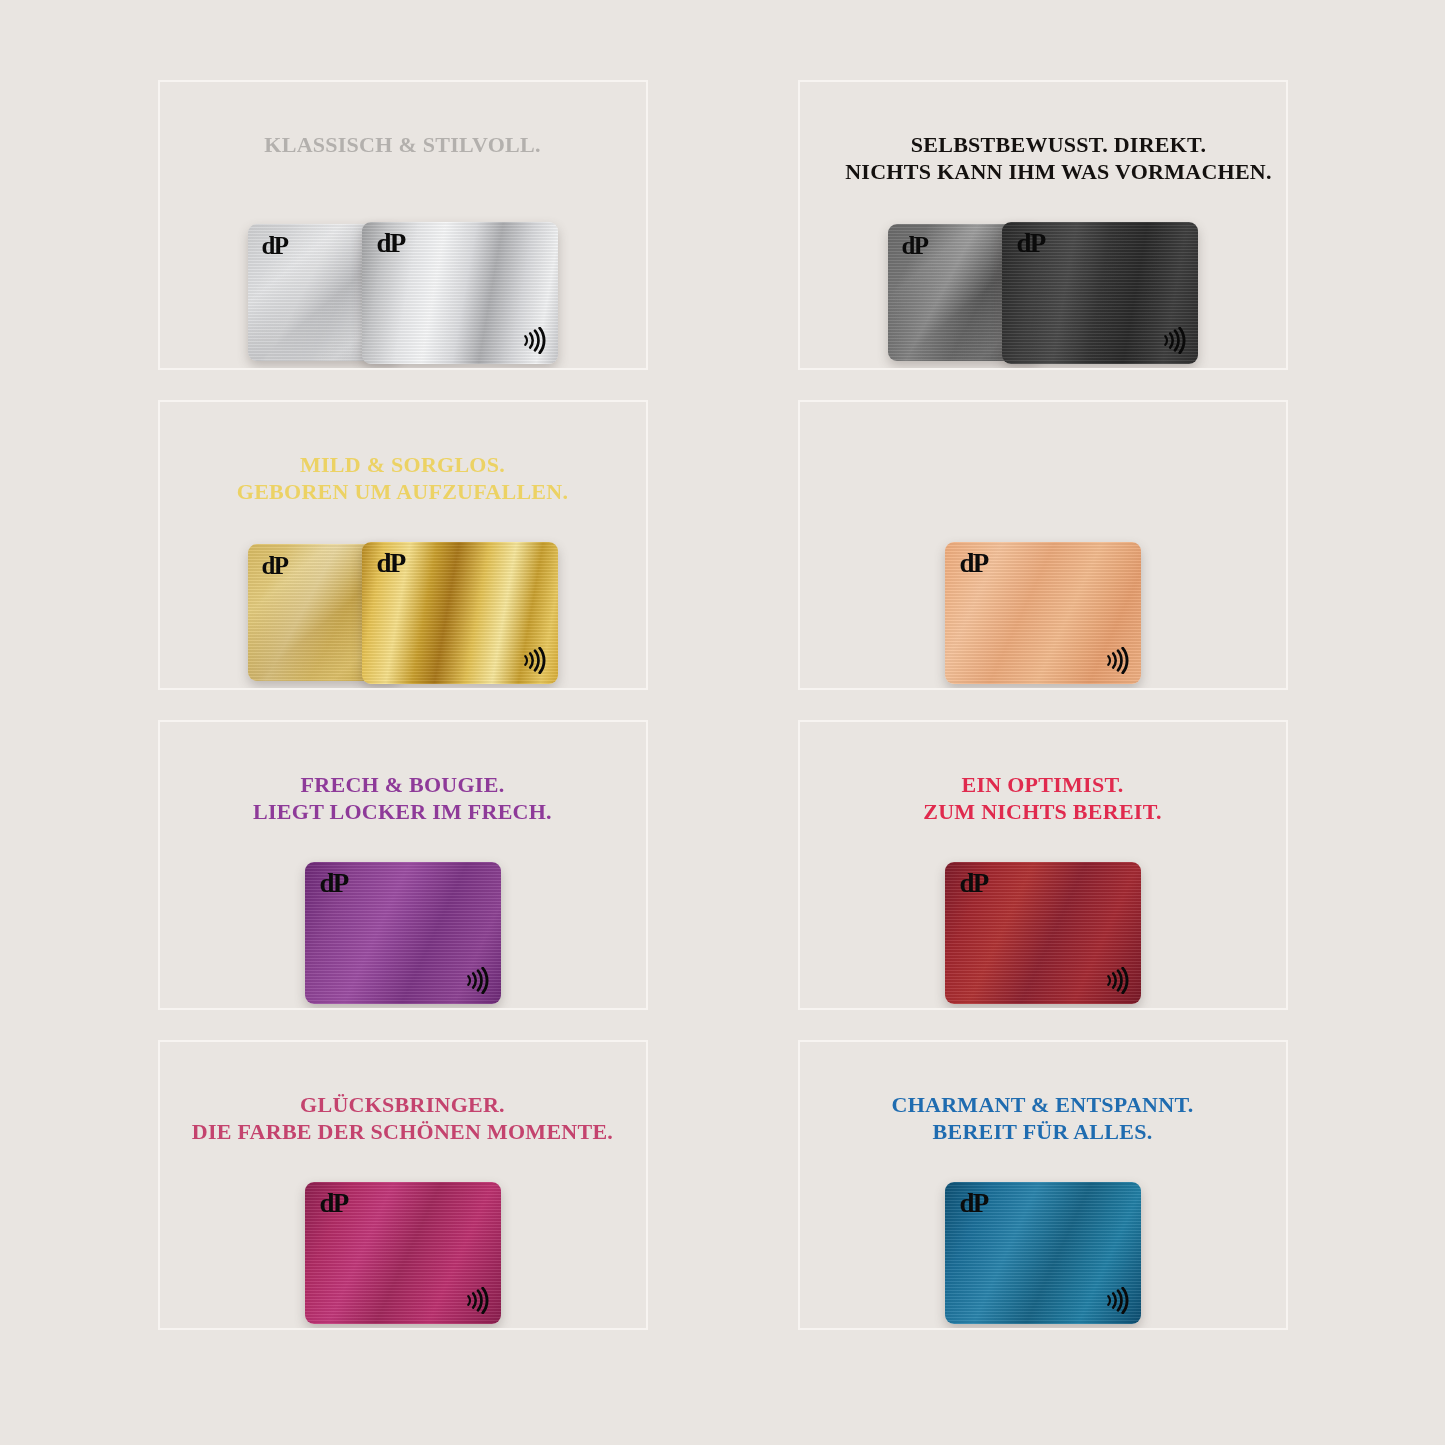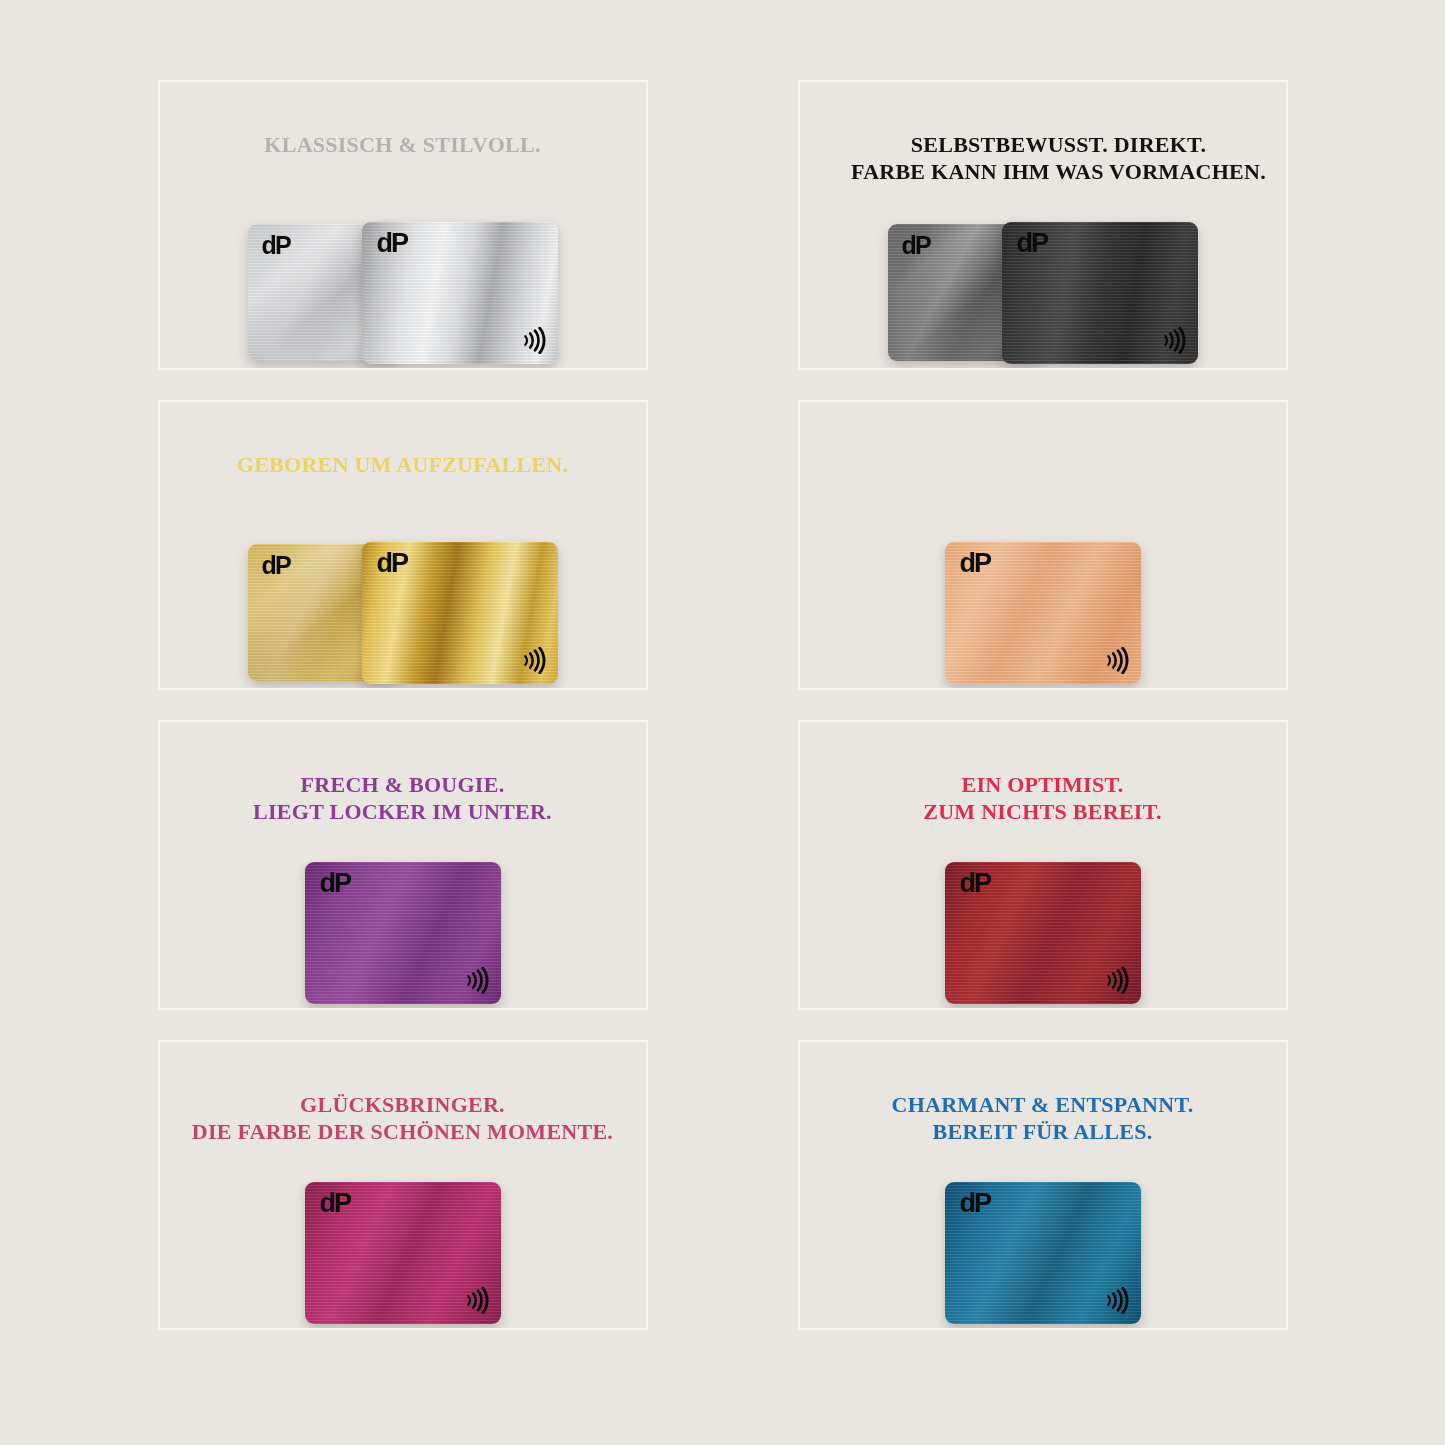--- a/index.html
+++ b/index.html
@@ -120,21 +120,21 @@
       rgba(255,255,255,0.30) 44%,
       rgba(255,255,255,0.05) 56%,
       rgba(255,255,255,0.00) 70%);
     pointer-events: none;
   }
 
   .card-logo {
     position: absolute;
     left: 15px;
     top: 8px;
-    font-family: Liberation Sans, sans-serif;
+    font-family: Liberation Serif, serif;
     font-size: 27px;
     font-weight: 700;
     color: #0b0b0b;
     letter-spacing: -0.07em;
     line-height: 1;
     z-index: 3;
   }
   .card-back .card-logo { font-size: 25px; left: 14px; top: 9px; }
 
   .nfc {
@@ -174,21 +174,21 @@
   </g>
 </svg>
             </div>
           </div>
         </div>
       </div>
     </div>
     <div class="panel">
       <div class="panel-heading" style="color: rgb(20, 17, 15); margin-left: 32px;">
         <span class="ln">SELBSTBEWUSST. DIREKT.</span>
-        <span class="ln">FARBE KANN IHM WAS VORMACHEN.</span>
+        <span class="ln">NICHTS KANN IHM WAS VORMACHEN.</span>
       </div>
       <div class="card-stack">
         <div class="stack-inner dual">
           <div class="card card-back">
             <div class="card-face" style="background: linear-gradient(140deg, rgb(106, 106, 106) 0%, rgb(119, 119, 119) 28%, rgb(78, 78, 78) 56%, rgb(109, 109, 109) 80%, rgb(88, 88, 88) 100%);"></div>
             <div class="card-logo">dP</div>
           </div>
           <div class="card card-front">
             <div class="card-face" style="background: linear-gradient(100deg, rgb(43, 43, 43) 0%, rgb(61, 61, 61) 18%, rgb(74, 74, 74) 34%, rgb(52, 52, 52) 50%, rgb(41, 41, 41) 66%, rgb(62, 62, 62) 84%, rgb(47, 47, 47) 100%);"></div>
             <div class="card-logo">dP</div>
@@ -201,20 +201,21 @@
     <path d="M19.5 1.2 A 20.5 20.5 0 0 1 19.5 26.8" stroke-width="3"></path>
   </g>
 </svg>
             </div>
           </div>
         </div>
       </div>
     </div>
     <div class="panel">
       <div class="panel-heading" style="color: rgb(236, 210, 100);">
+        <span class="ln">MILD &amp; SORGLOS.</span>
         <span class="ln">GEBOREN UM AUFZUFALLEN.</span>
       </div>
       <div class="card-stack">
         <div class="stack-inner dual">
           <div class="card card-back">
             <div class="card-face" style="background: linear-gradient(140deg, rgb(217, 187, 98) 0%, rgb(229, 205, 127) 26%, rgb(197, 161, 65) 54%, rgb(220, 190, 102) 78%, rgb(201, 167, 71) 100%);"></div>
             <div class="card-logo">dP</div>
           </div>
           <div class="card card-front">
             <div class="card-face" style="background: linear-gradient(100deg, rgb(185, 139, 34) 0%, rgb(232, 196, 85) 10%, rgb(246, 224, 139) 22%, rgb(202, 160, 46) 34%, rgb(169, 120, 26) 44%, rgb(228, 194, 84) 58%, rgb(247, 231, 156) 70%, rgb(201, 160, 47) 82%, rgb(233, 201, 95) 92%, rgb(216, 173, 56) 100%);"></div>
@@ -249,21 +250,21 @@
   </g>
 </svg>
             </div>
           </div>
         </div>
       </div>
     </div>
     <div class="panel">
       <div class="panel-heading" style="color: rgb(142, 58, 153);">
         <span class="ln">FRECH &amp; BOUGIE.</span>
-        <span class="ln">LIEGT LOCKER IM UNTER.</span>
+        <span class="ln">LIEGT LOCKER IM FRECH.</span>
       </div>
       <div class="card-stack">
         <div class="stack-inner solo">
           <div class="card card-front">
             <div class="card-face" style="background: linear-gradient(115deg, rgb(110, 42, 120) 0%, rgb(139, 65, 146) 20%, rgb(156, 78, 163) 40%, rgb(124, 53, 133) 62%, rgb(142, 67, 148) 82%, rgb(109, 42, 119) 100%);"></div>
             <div class="card-logo">dP</div>
             <div class="nfc">
               <svg viewBox="0 0 26 28" aria-hidden="true">
   <g fill="none" stroke="#0a0a0a" stroke-linecap="round">
     <path d="M4.5 9.5 A 7 7 0 0 1 4.5 18.5" stroke-width="2.4"></path>

